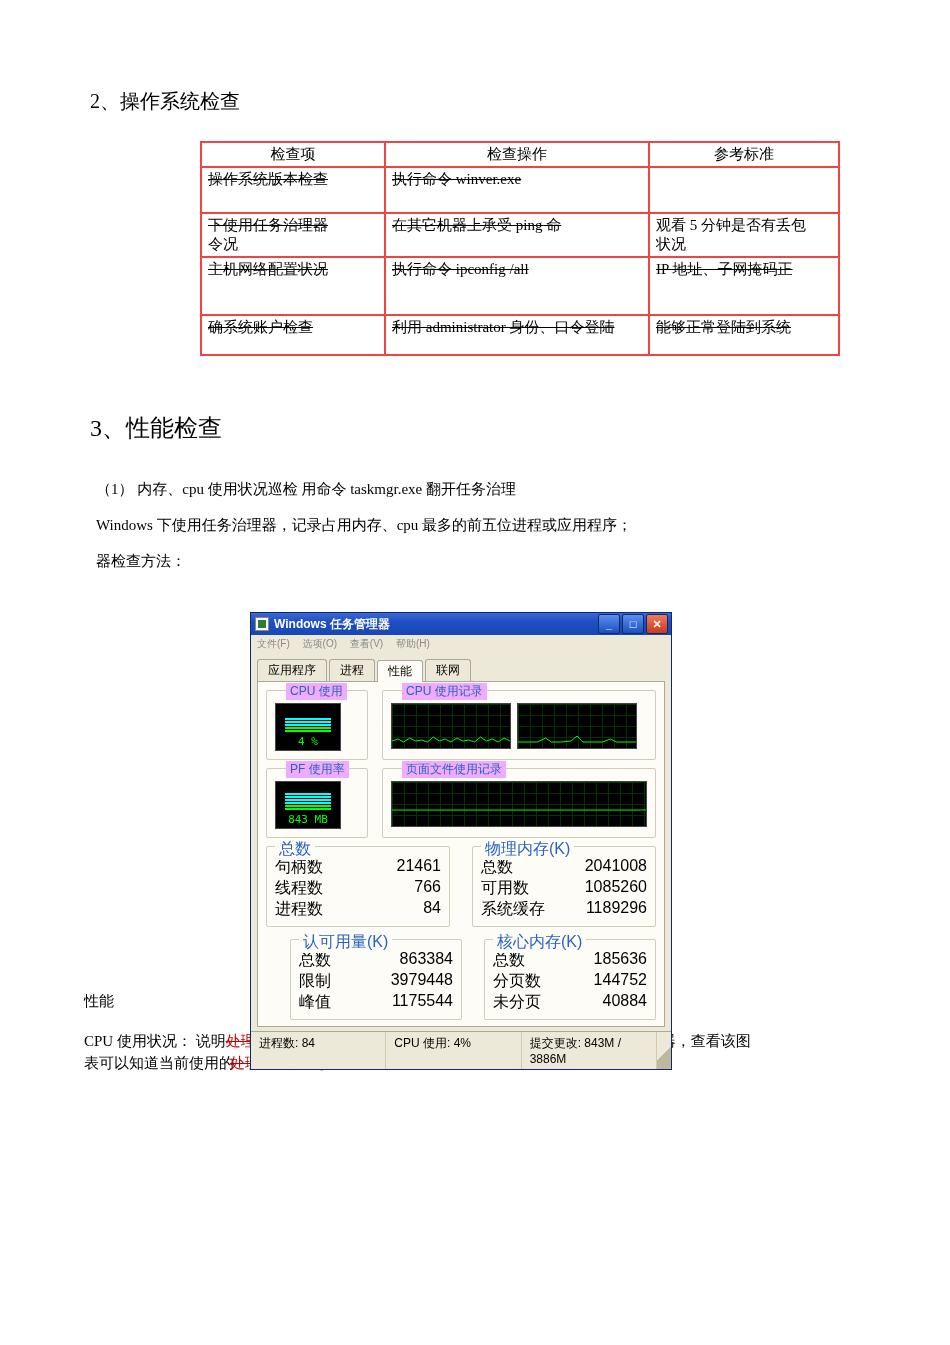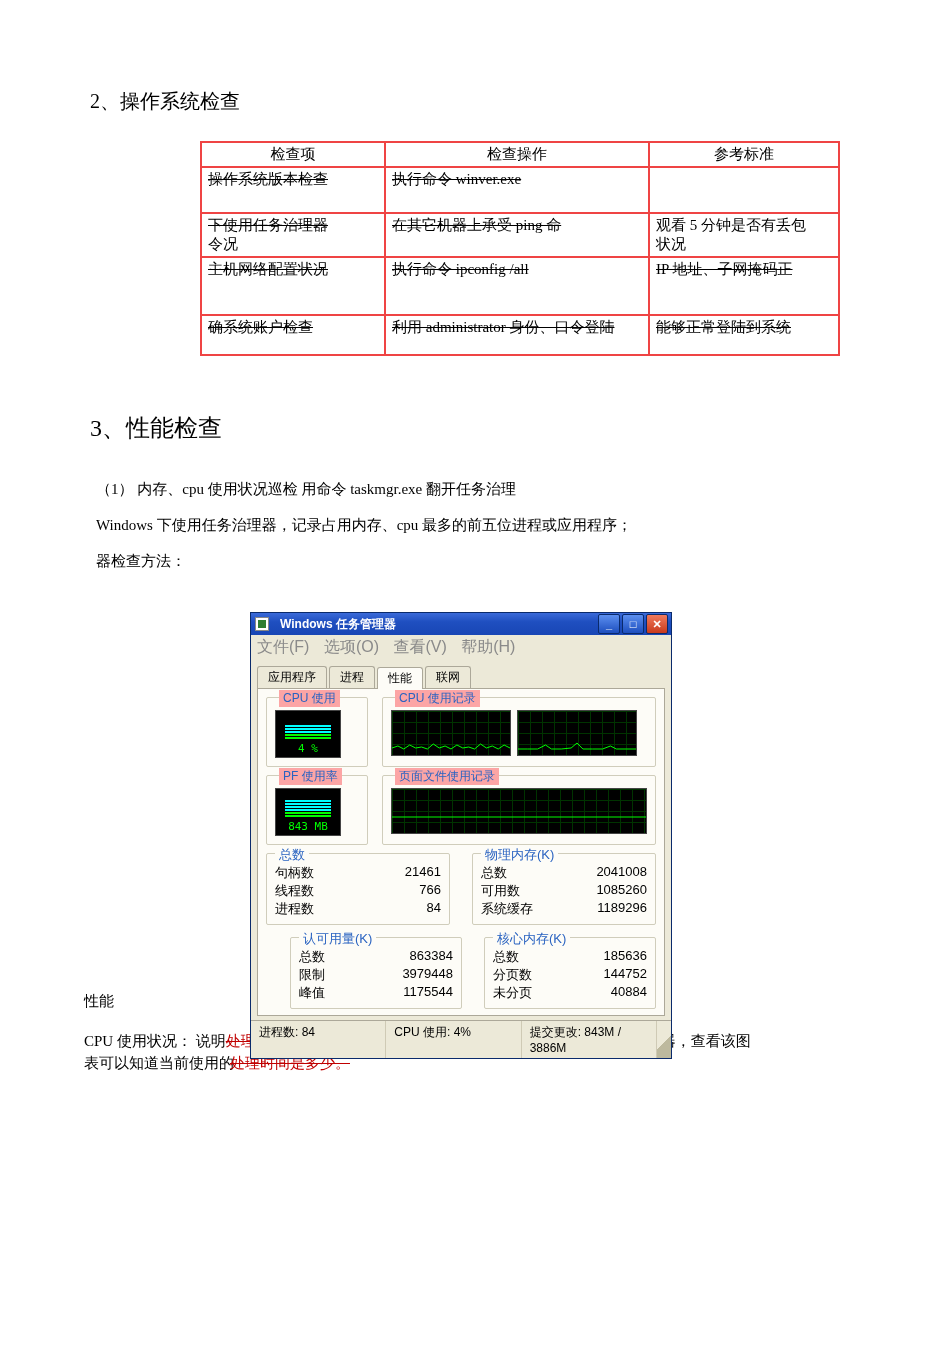--- a/index.html
+++ b/index.html
@@ -66,21 +66,21 @@
   .titlebar {
     display: flex;
     align-items: center;
     justify-content: space-between;
     height: 22px;
     background: linear-gradient(#3a6ad9,#1f4fc0 40%,#1846b5);
     color: #fff;
     padding: 0 3px 0 4px;
     font-weight: bold;
   }
-  .titlebar .left { display:flex; align-items:center; gap:11px;}
+  .titlebar .left { display:flex; align-items:center; gap:5px;}
   .tb-icon {
     width: 14px; height: 14px;
     background: #fff;
     border:1px solid #888;
     box-sizing:border-box;
   }
   .tb-icon::before{
     content:""; display:block; width:8px;height:8px;background:#2e7d32; margin:2px;
   }
   .winbtns { display:flex; gap:2px; }
@@ -91,21 +91,21 @@
     border-radius:2px;
     color:#fff;
     display:flex;align-items:center;justify-content:center;
     font-weight:bold; font-size:11px;
   }
   .wb.close{ background: linear-gradient(#f07a5c,#c83a1d); }
   .menubar {
     background:#ece9d8;
     color:#8a8a8a;
     padding:2px 6px;
-    font-size:16px;
+    font-size:10px;
   }
   .menubar span{ margin-right:10px; color:#8a8a8a;}
   .tabs {
     display:flex;
     background:#ece9d8;
     padding:6px 6px 0 6px;
     gap:2px;
   }
   .tab {
     border:1px solid #aca899;
@@ -128,22 +128,22 @@
   }
   .row { display:flex; gap:14px; margin-bottom:8px;}
   .grp {
     border:1px solid #d0cdbb;
     border-radius:2px;
     padding:12px 8px 8px 8px;
     position:relative;
   }
   .grp .legend{
     position:absolute;
-    top:-8px; left:12px;
-    background:#fca5a5;
+    top:-8px; left:19px;
+    background:#f0abfc;
     padding:0 4px;
     color:#2a63c1;
     font-size:12px;
   }
   .meter {
     width:64px;height:44px;
     background:#000;
     border:1px solid #444;
     display:flex;
     flex-direction:column;
@@ -169,21 +169,21 @@
     background-image:
       linear-gradient(#003300 1px,transparent 1px),
       linear-gradient(90deg,#003300 1px,transparent 1px);
     background-size:12px 11px;
   }
   .trace{
     position:absolute;left:0;right:0;bottom:4px;height:12px;
   }
   .trace svg{width:100%;height:100%;display:block;}
   .statgrid{
-    display:flex; gap:22px; font-size:13px;
+    display:flex; gap:22px; font-size:16px;
   }
   .statcol{
     border:1px solid #d0cdbb;border-radius:2px;
     padding:10px 8px 6px 8px;
     position:relative;
     flex:1;
   }
   .statcol .legend{
     position:absolute;top:-8px;left:8px;background:#fdfcf7;padding:0 4px;color:#2a63c1;
   }

